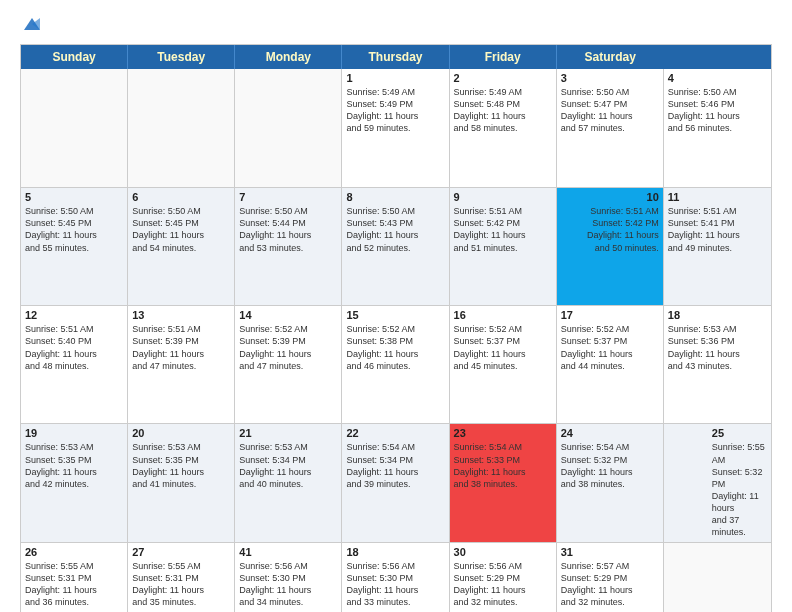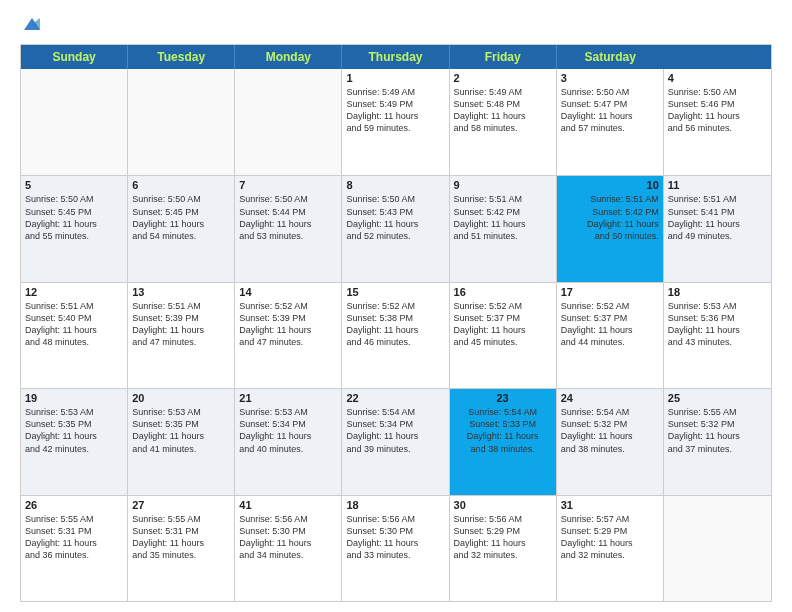--- a/index.html
+++ b/index.html
@@ -58,21 +58,21 @@
       display: flex;
       flex-direction: column;
       border: 1px solid #ccc;
     }
     .calendar-header {
       display: grid;
       grid-template-columns: repeat(7, 1fr);
       background: #2266aa;
     }
     .cal-header-cell {
-      color: #bef264;
+      color: #fef9c3;
       font-size: 12px;
       font-weight: bold;
       text-align: center;
       padding: 5px 2px;
       border-right: 1px solid #4488cc;
     }
     .cal-header-cell:last-child { border-right: none; }
     .calendar-body {
       flex: 1;
       display: grid;
@@ -296,35 +296,35 @@
 Daylight: 11 hours
 and 40 minutes.</div>
           </div>
           <div class="cal-cell" style="background: rgb(238, 242, 247);">
             <div class="day-num">22</div>
             <div class="day-info" style="white-space: pre-line;">Sunrise: 5:54 AM
 Sunset: 5:34 PM
 Daylight: 11 hours
 and 39 minutes.</div>
           </div>
-          <div class="cal-cell" style="background: #0ea5e9; text-align: center;">
+          <div class="cal-cell" style="background: #ef4444;">
             <div class="day-num">23</div>
             <div class="day-info" style="white-space: pre-line;">Sunrise: 5:54 AM
 Sunset: 5:33 PM
 Daylight: 11 hours
 and 38 minutes.</div>
           </div>
           <div class="cal-cell" style="background: rgb(238, 242, 247);">
             <div class="day-num">24</div>
             <div class="day-info" style="white-space: pre-line;">Sunrise: 5:54 AM
 Sunset: 5:32 PM
 Daylight: 11 hours
 and 38 minutes.</div>
           </div>
-          <div class="cal-cell" style="background: rgb(238, 242, 247);">
+          <div class="cal-cell" style="background: rgb(238, 242, 247); margin-left: 44px;">
             <div class="day-num">25</div>
             <div class="day-info" style="white-space: pre-line;">Sunrise: 5:55 AM
 Sunset: 5:32 PM
 Daylight: 11 hours
 and 37 minutes.</div>
           </div>
         </div>
         <div class="cal-row">
           <div class="cal-cell">
             <div class="day-num">26</div>

